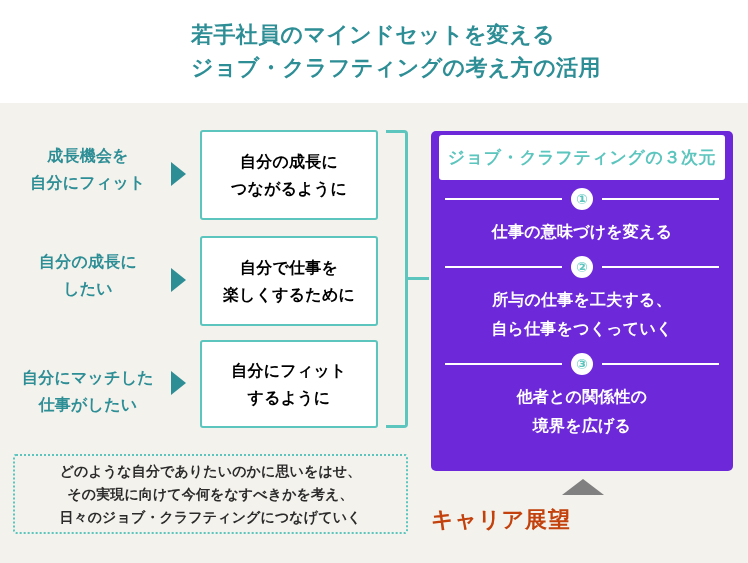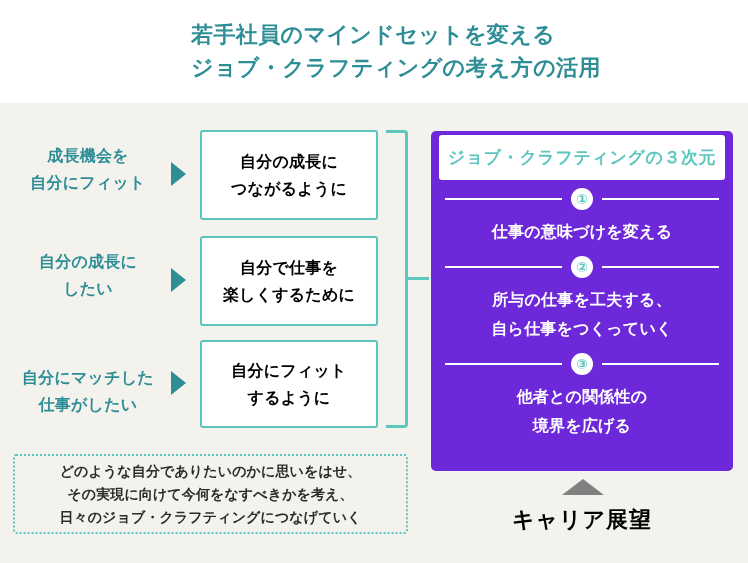--- a/index.html
+++ b/index.html
@@ -226,22 +226,21 @@
     width: 0; height: 0;
     border-bottom: 16px solid #808080;
     border-left: 21px solid transparent;
     border-right: 21px solid transparent;
   }
   .career-label {
     position: absolute;
     left: 431px;
     top: 505px;
     width: 302px;
-    text-align: center;
-    color: #000000;
+    color: #c2410c;
     font-size: 22px;
     font-weight: bold;
     letter-spacing: 1px;
   }
 </style>
 </head>
 <body>
 
 <div class="header-band"></div>
 <div class="title-wrap">

